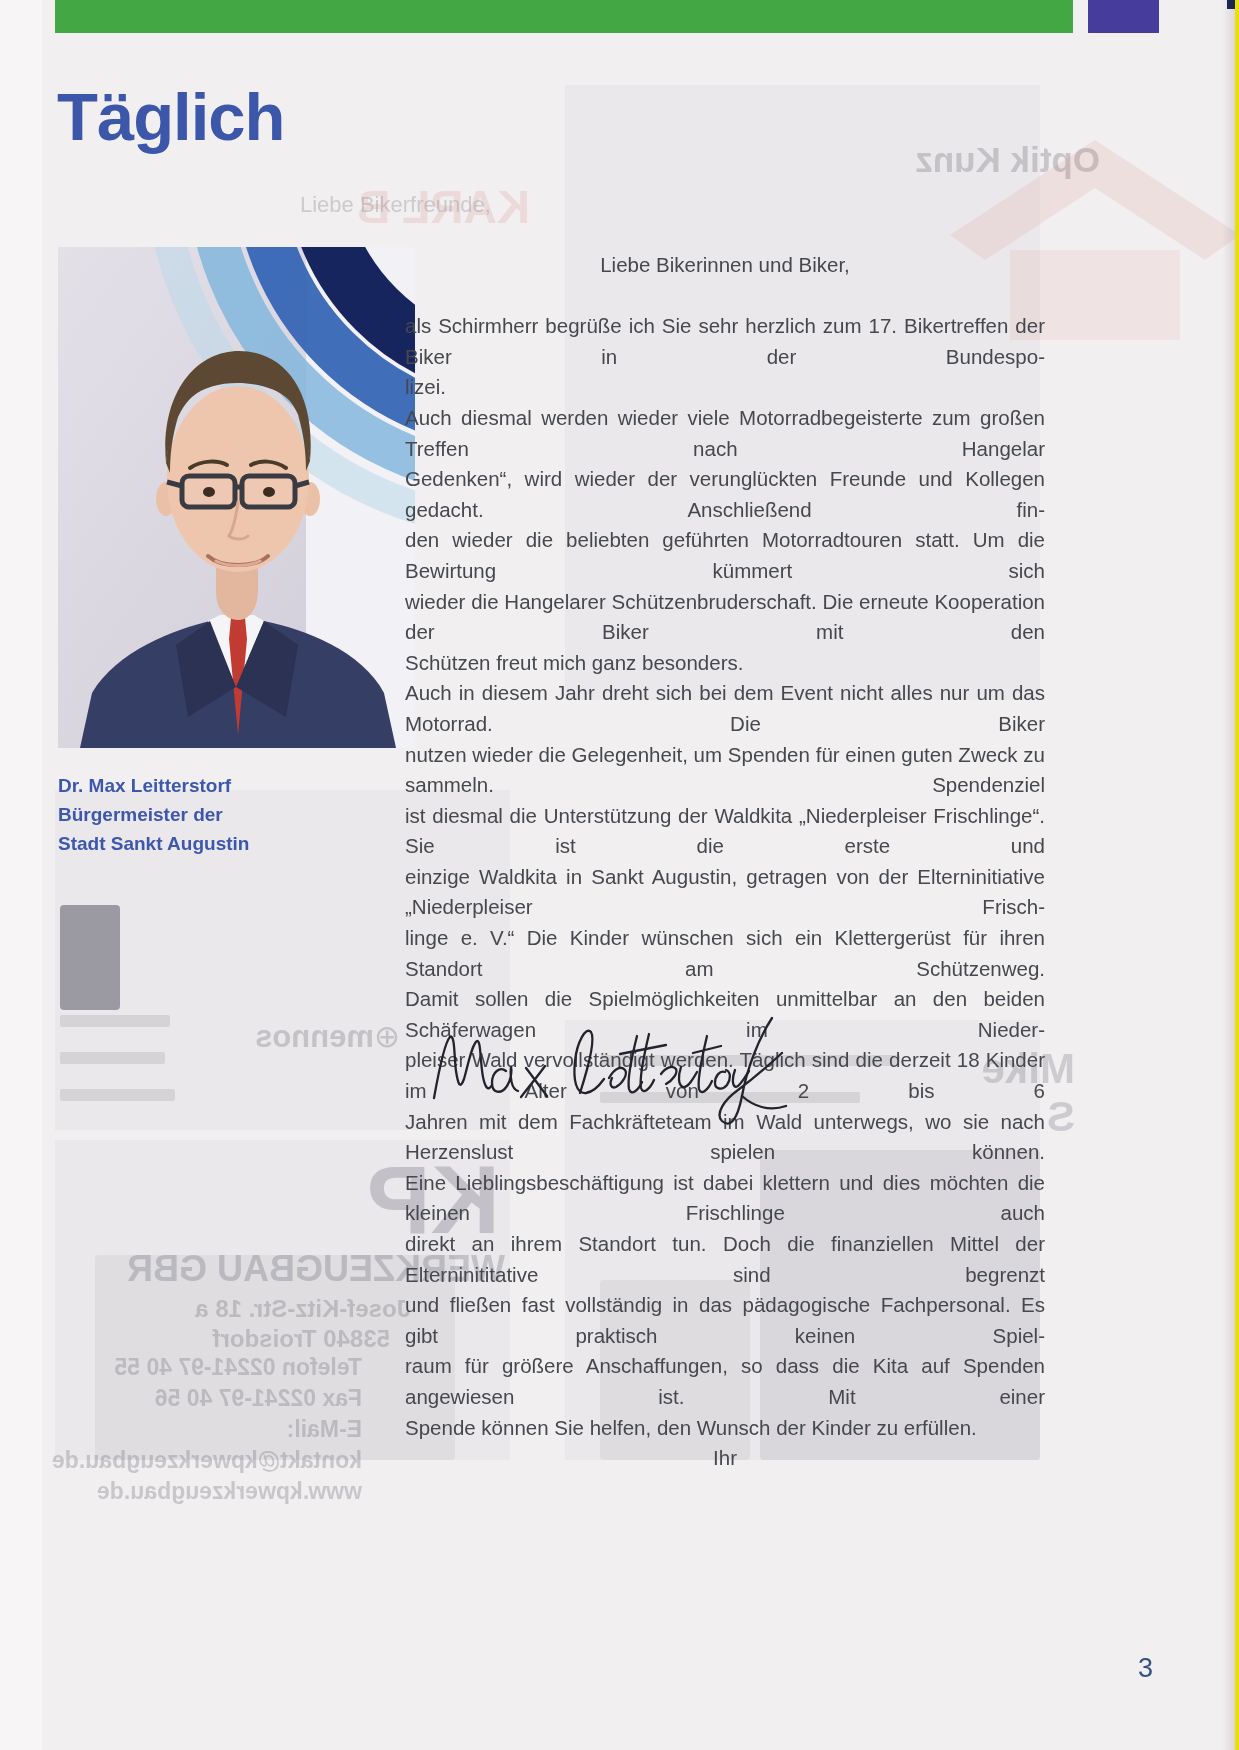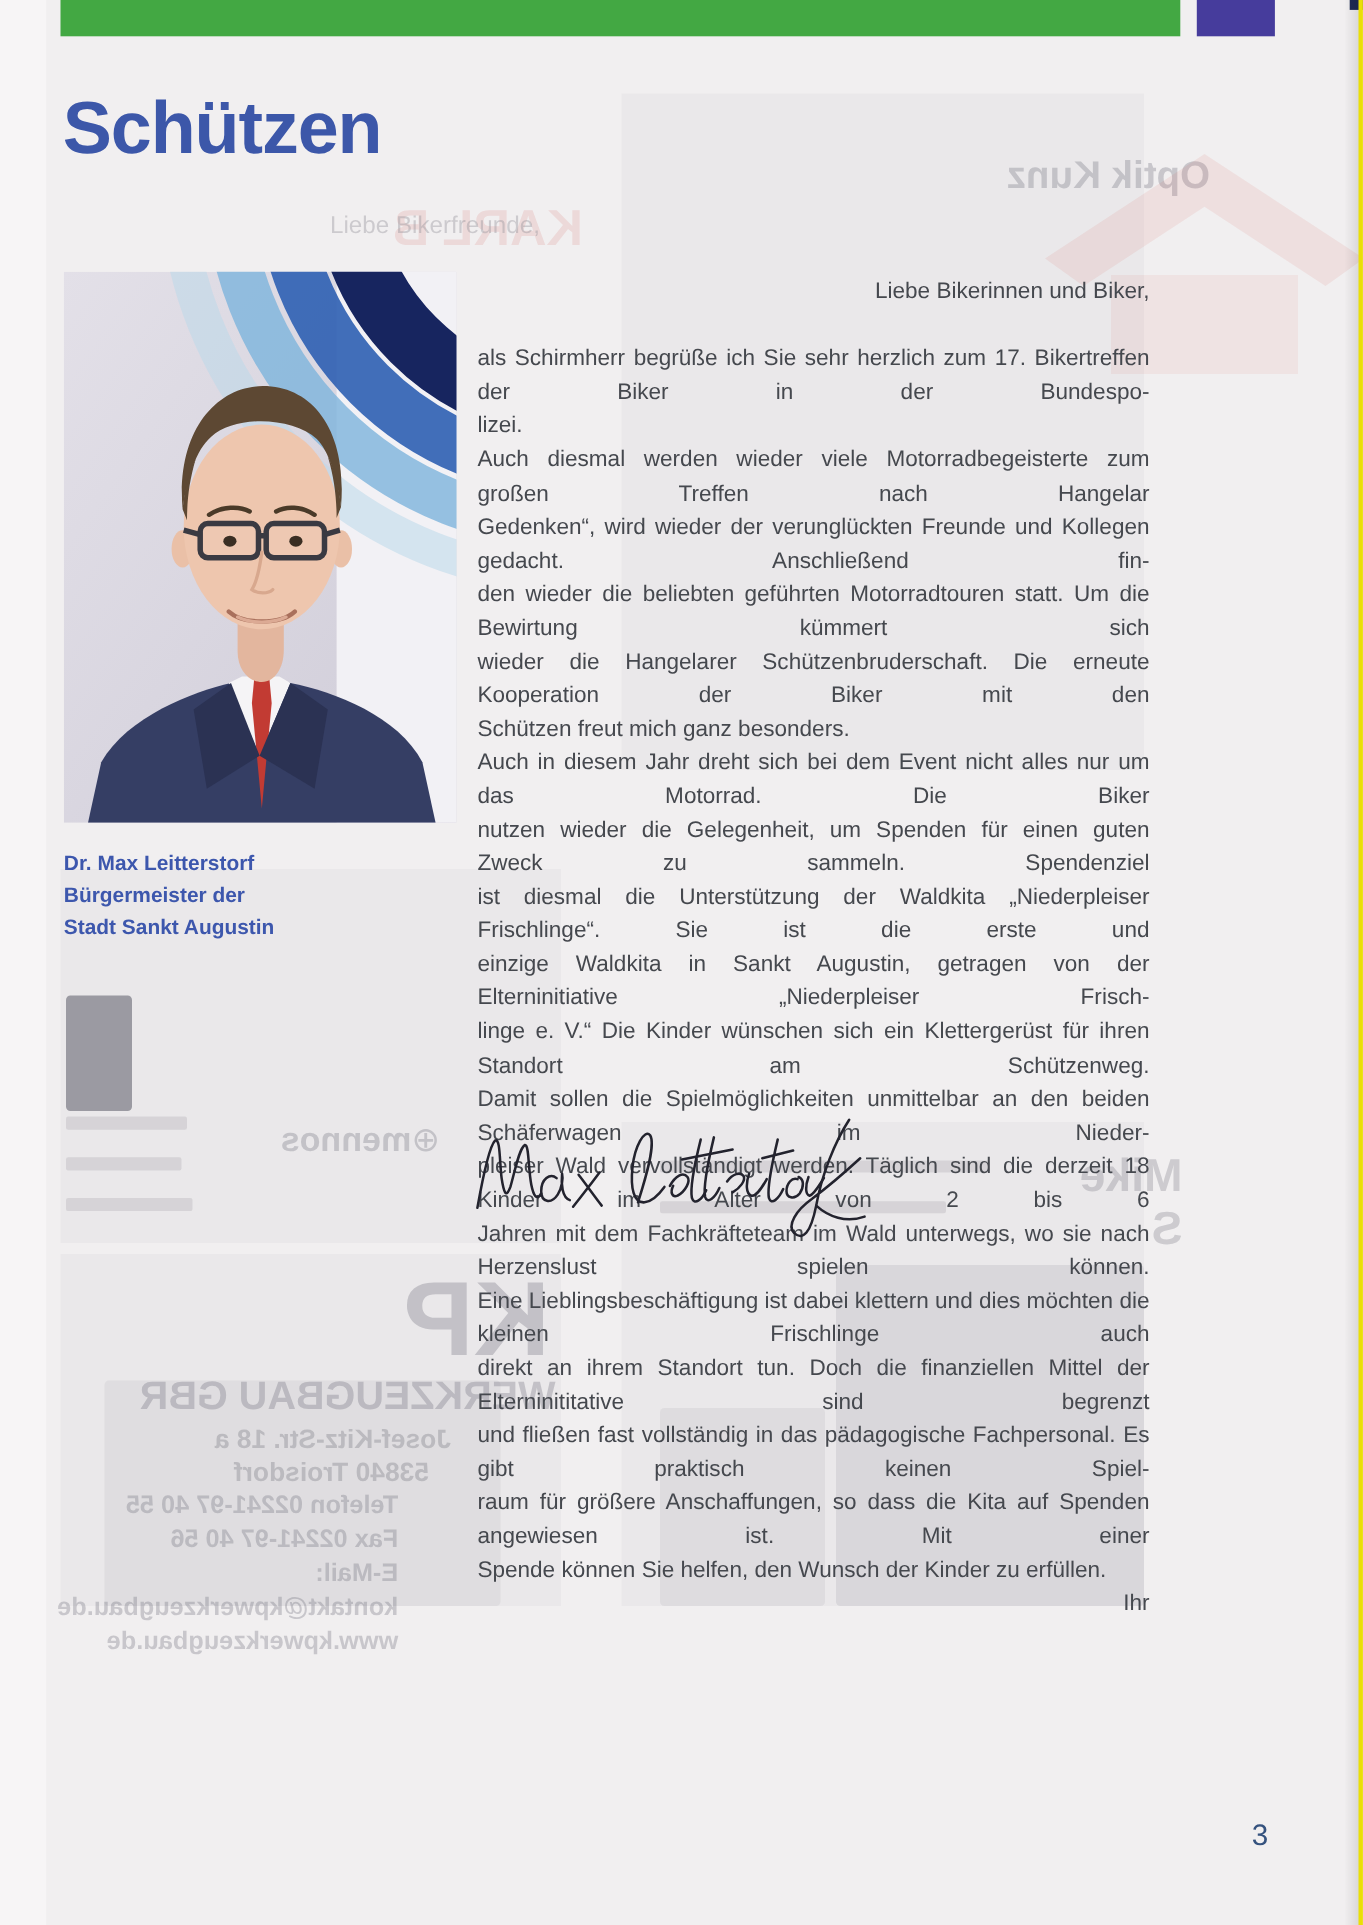--- a/index.html
+++ b/index.html
@@ -16,23 +16,23 @@
   .bar-green{left:55px;top:0;width:1018px;height:33px;background:#43a843;}
   .bar-indigo{left:1088px;top:0;width:71px;height:33px;background:#463c9c;}
   
   .title{left:57px;top:78px;font-size:67px;font-weight:700;color:#3c57a9;letter-spacing:-1px;}
   
   .portrait{left:58px;top:247px;width:357px;height:501px;}
   
   .caption{left:58px;top:771px;width:330px;font-size:19px;font-weight:700;color:#3d57ad;line-height:29px;}
   
   .bodycol{left:405px;top:250px;width:640px;font-size:20.5px;color:#45484e;line-height:30.6px;}
-  .bodycol .line{text-align:justify;text-align-last:justify;white-space:normal;margin-left:29px;}
+  .bodycol .line{text-align:justify;text-align-last:justify;white-space:normal;}
   .bodycol .line.lastline{text-align-last:left;}
-  .bodycol .plainline{text-align:right;}
+  .bodycol .plainline{text-align:center;}
   .gapline{height:30.6px;}
   
   .signature{left:428px;top:1008px;width:360px;height:120px;}
   
   .pagenum{left:1138px;top:1653px;font-size:27px;color:#35527e;}
   
   .ghost{color:rgba(120,120,132,0.34);font-weight:700;}
   .mir{transform:scaleX(-1);transform-origin:center;}
   .gbox{background:rgba(198,196,204,0.16);}
   .gblob{border-radius:4px;}
@@ -86,21 +86,21 @@
   <div class="abs gblob" style="left:600px;top:1280px;width:150px;height:180px;background:rgba(70,70,88,0.07);"></div>
   <div class="abs gblob" style="left:95px;top:1255px;width:360px;height:205px;background:rgba(80,80,96,0.07);"></div>
   <div class="abs gblob" style="left:60px;top:905px;width:60px;height:105px;background:rgba(60,60,75,0.45);"></div>
 
   <div class="abs bar-green"></div>
   <div class="abs bar-indigo"></div>
   <div class="abs corner-navy"></div>
   <div class="abs edge-shadow"></div>
   <div class="abs edge-yellow"></div>
 
-  <div class="abs title">Schützen</div>
+  <div class="abs title">Täglich</div>
 
   <div class="abs portrait">
     <svg width="357" height="501" viewBox="0 0 357 501">
       <defs>
         <linearGradient id="pbg" x1="0" y1="0" x2="1" y2="1">
           <stop offset="0" stop-color="#e3e0e8"></stop>
             <stop offset="1" stop-color="#cfccd8"></stop>
         </linearGradient>
         <clipPath id="pclip">
             <rect x="0" y="0" width="357" height="501"></rect>

